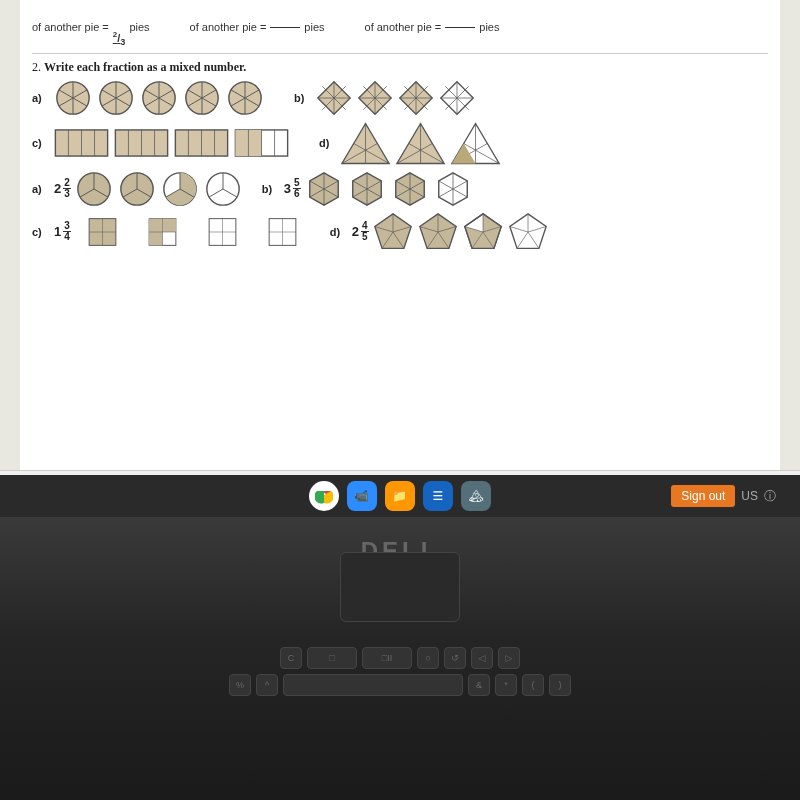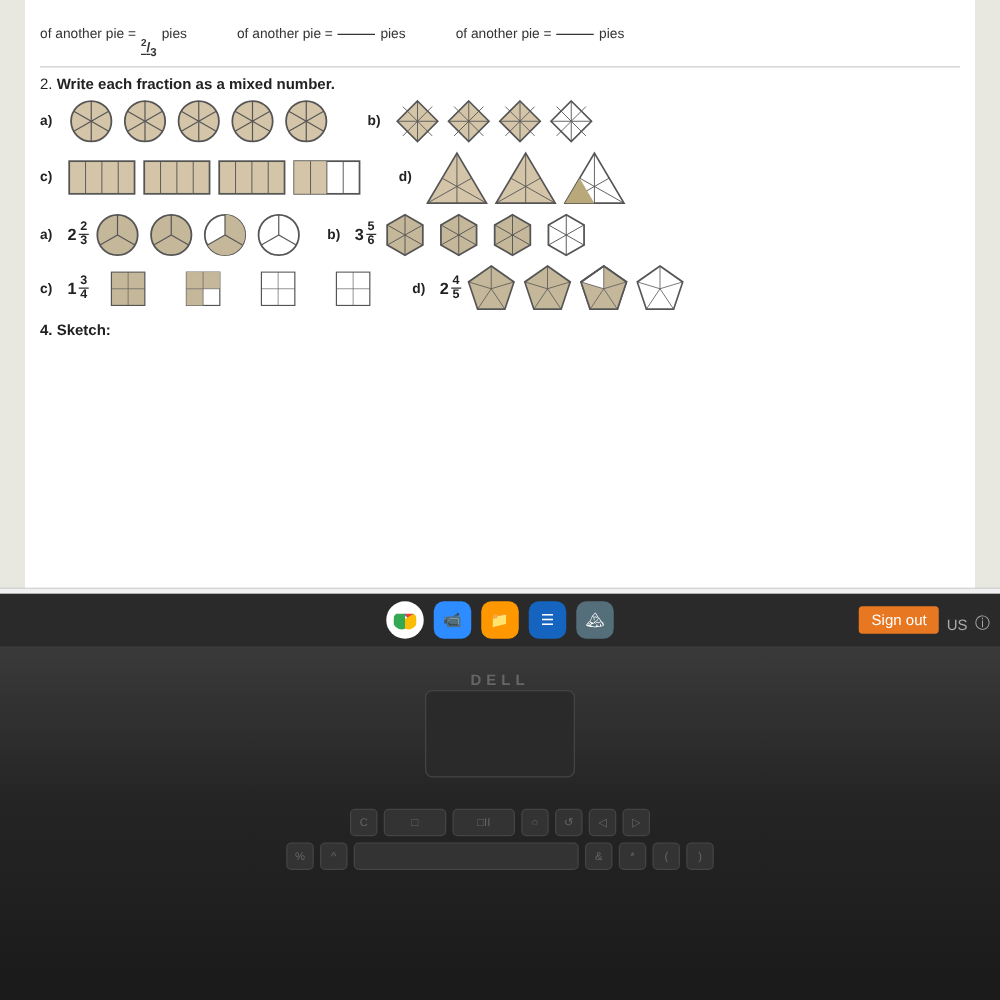--- a/index.html
+++ b/index.html
@@ -56,20 +56,21 @@
       display: inline-block;
       width: 30px;
       border-bottom: 1px solid #333;
     }
 
     
     .section-header {
       font-size: 12px;
       font-weight: bold;
       margin: 4px 0;
+      font-family: Liberation Serif, serif;
     }
     .section-header span {
       font-weight: normal;
     }
     .q-label {
       font-size: 11px;
       font-weight: bold;
       min-width: 18px;
     }
 
@@ -175,23 +176,23 @@
       font-size: 16px;
     }
     .chrome-icon { background: white; }
     .zoom-icon { background: #2196F3; color: white; font-size: 14px; }
     .files-icon { background: #FF9800; color: white; font-size: 14px; }
     .docs-icon { background: #1565C0; color: white; font-size: 14px; }
     .photos-icon { background: #37474F; color: white; font-size: 14px; }
 
     .taskbar-right {
       position: absolute;
-      right: 8px;
-      display: flex;
-      align-items: flex-end;
+      right: 24px;
+      display: flex;
+      align-items: center;
       gap: 6px;
     }
     .sign-out-btn {
       background: #e87722;
       color: white;
       border: none;
       padding: 4px 10px;
       font-size: 12px;
       border-radius: 3px;
       cursor: pointer;
@@ -228,21 +229,21 @@
       height: 120px;
       background: linear-gradient(180deg, #3a3a3a 0%, #252525 100%);
       position: relative;
     }
     .dell-logo {
       position: absolute;
       top: 20px;
       left: 50%;
       transform: translateX(-50%);
       color: #666;
-      font-size: 12px;
+      font-size: 24px;
       font-weight: bold;
       letter-spacing: 4px;
     }
     .trackpad {
       position: absolute;
       bottom: 15px;
       left: 50%;
       transform: translateX(-50%);
       width: 120px;
       height: 70px;
@@ -630,24 +631,20 @@
             <line x1="22" y1="22" x2="22" y2="2" stroke="#555" stroke-width="0.7"></line>
             <line x1="22" y1="22" x2="42" y2="16" stroke="#555" stroke-width="0.7"></line>
             <line x1="22" y1="22" x2="34" y2="40" stroke="#555" stroke-width="0.7"></line>
             <line x1="22" y1="22" x2="10" y2="40" stroke="#555" stroke-width="0.7"></line>
             <line x1="22" y1="22" x2="2" y2="16" stroke="#555" stroke-width="0.7"></line>
           </svg>
         </div>
       </div>
     </div>
 
-    <div class="section4">
-      <span>4. </span>
-      <span>Sketch:</span>
-    </div>
 
   </div>
 
   <div id="bottom-bar">
     
     
   </div>
 
 </div>
 

